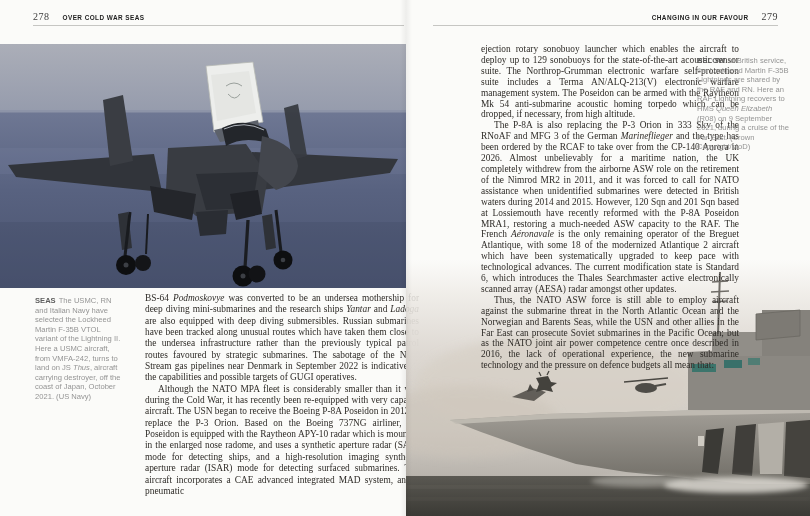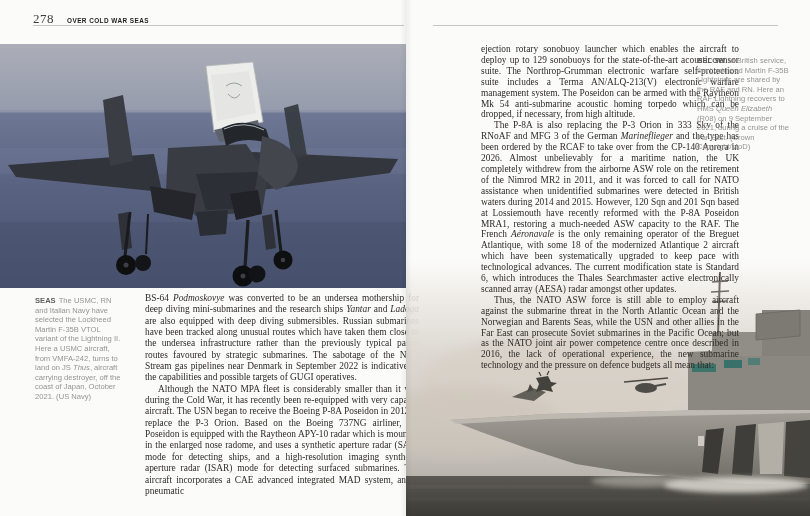--- a/index.html
+++ b/index.html
@@ -1,20 +1,20 @@
 <!DOCTYPE html>
 <html><head>
 <meta charset="utf-8">
 <style>
   html,body{margin:0;padding:0;background:#e8e8e6;}
   .spread{position:relative;width:810px;height:516px;background:#fbfbf9;overflow:hidden;
           font-family:"Liberation Serif",serif;}
   .page{position:absolute;top:0;height:516px;}
   .hdr{position:absolute;top:11px;display:flex;align-items:baseline;gap:13px;white-space:nowrap;}
-  .pageno{font-family:"Liberation Serif",serif;font-size:13px;color:#3c3c3c;letter-spacing:0.5px;}
+  .pageno{font-family:"Liberation Serif",serif;font-size:10px;color:#3c3c3c;letter-spacing:0.5px;}
   .runtitle{font-family:"Liberation Sans",sans-serif;font-weight:bold;font-size:6.4px;
             letter-spacing:0.45px;color:#1d1d1d;}
   .rule{position:absolute;top:25px;height:1px;background:#c6c6c3;}
   .photo{position:absolute;margin:0;padding:0;overflow:hidden;}
   .caption{position:absolute;font-family:"Liberation Sans",sans-serif;font-size:7.6px;
            line-height:9.6px;color:#949494;}
   .cap-label{font-weight:bold;color:#5e5e5e;margin-right:3px;}
   .caption i{font-style:italic;}
   .bodycol{position:absolute;font-size:9.4px;color:#2e2b27;text-align:justify;}
   .bodycol-left{line-height:11.35px;margin-left:20px;}
@@ -110,20 +110,24 @@
     </aside>
 
     <div class="bodycol bodycol-left" style="left:125px;top:293px;width:274px;">
       <p class="para">BS-64 <i>Podmoskovye</i> was converted to be an undersea mothership for deep diving mini-submarines and the research ships <i>Yantar</i> and <i>Ladoga</i> are also equipped with deep diving submersibles. Russian submarines have been tracked along unusual routes which have taken them close to the undersea infrastructure rather than the previously typical patrol routes favoured by strategic submarines. The sabotage of the Nord Stream gas pipelines near Denmark in September 2022 is indicative of the capabilities and possible targets of GUGI operatives.</p>
       <p class="para indent">Although the NATO MPA fleet is considerably smaller than it was during the Cold War, it has recently been re-equipped with very capable aircraft. The USN began to receive the Boeing P-8A Poseidon in 2012 to replace the P-3 Orion. Based on the Boeing 737NG airliner, the Poseidon is equipped with the Raytheon APY-10 radar which is mounted in the enlarged nose radome, and uses a synthetic aperture radar (SAR) mode for detecting ships, and a high-resolution imaging synthetic aperture radar (ISAR) mode for detecting surfaced submarines. The aircraft incorporates a CAE advanced integrated MAD system, and a pneumatic</p>
     </div>
   </section>
 
   <section class="page" style="left:406px;width:404px;">
 
+    <header class="hdr" style="left:27px;width:345px;justify-content:flex-end;">
+      <span class="runtitle">CHANGING IN OUR FAVOUR</span>
+      <span class="pageno">279</span>
+    </header>
     <div class="rule" style="left:27px;width:345px;"></div>
 
     <figure class="photo photo-right-bg" style="left:0;top:260px;width:404px;height:256px;">
       <svg width="404" height="256" viewBox="0 0 404 256">
         <defs>
           <linearGradient id="hullG" x1="0" y1="0" x2="0" y2="1">
             <stop offset="0" stop-color="#a39f98"></stop>
               <stop offset="1" stop-color="#706d66"></stop>
           </linearGradient>
           <linearGradient id="seaG" x1="0" y1="0" x2="0" y2="1">

